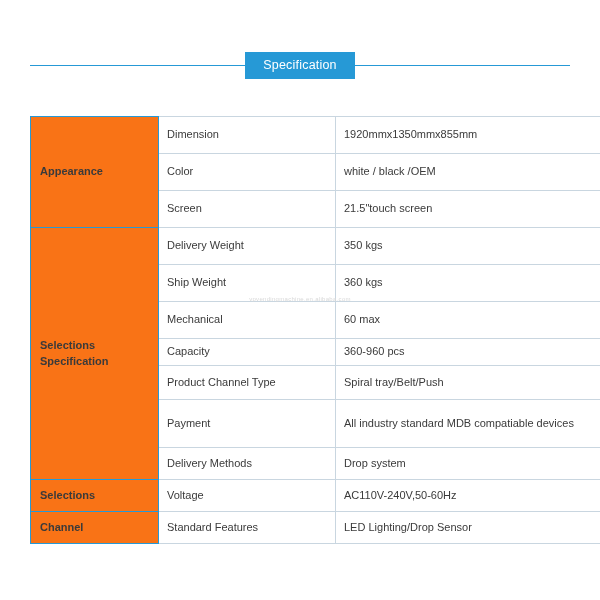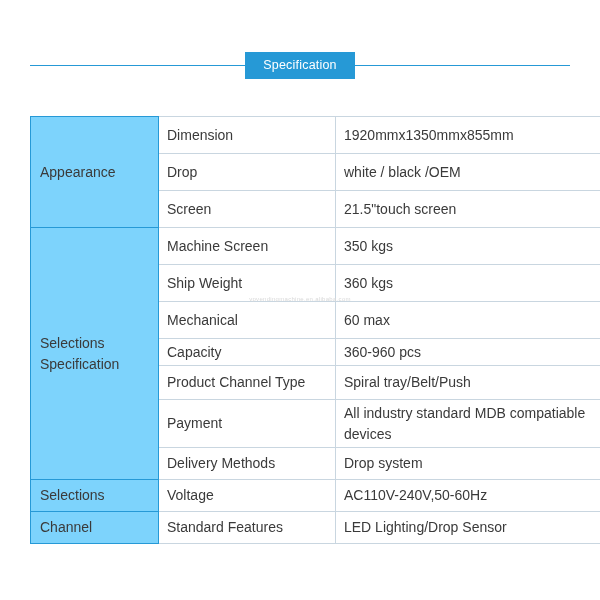--- a/index.html
+++ b/index.html
@@ -50,33 +50,34 @@
     position: absolute;
     top: 116px;
     left: 30px;
     width: 540px;
     border-collapse: collapse;
     table-layout: fixed;
     background: #ffffff;
   }
   .spec-table td {
     border: 1px solid #c9d6e0;
-    font-size: 14px;
+    font-size: 11px;
     color: #3a3a3a;
     padding: 0 8px;
     vertical-align: middle;
     line-height: 1.45;
   }
   .col-group {
     width: 110px;
-    background: #7dd3fc;
+    background: #f97316;
     color: #ffffff;
     font-size: 8.6px;
     border: 1px solid #2699d6 !important;
     padding-left: 9px !important;
+    font-weight: bold;
   }
   .col-label {
     width: 160px;
   }
   .col-value {
     width: 270px;
   }
   .group-cell-inner {
     display: block;
     white-space: pre-line;
@@ -110,33 +111,33 @@
   <table class="spec-table">
     <tbody>
         <tr style="height: 37px;">
           <td class="col-group" rowspan="3">
             <span class="group-cell-inner">Appearance</span>
           </td>
           <td class="col-label">Dimension</td>
           <td class="col-value">1920mmx1350mmx855mm</td>
         </tr>
         <tr style="height: 37px;">
-          <td class="col-label">Drop</td>
+          <td class="col-label">Color</td>
           <td class="col-value">white / black /OEM</td>
         </tr>
         <tr style="height: 37px;">
           <td class="col-label">Screen</td>
           <td class="col-value">21.5"touch screen</td>
         </tr>
         <tr style="height: 37px;">
           <td class="col-group" rowspan="7">
             <span class="group-cell-inner">Selections
 Specification</span>
           </td>
-          <td class="col-label">Machine Screen</td>
+          <td class="col-label">Delivery Weight</td>
           <td class="col-value">350 kgs</td>
         </tr>
         <tr style="height: 37px;">
           <td class="col-label">Ship Weight</td>
           <td class="col-value">360 kgs</td>
         </tr>
         <tr style="height: 37px;">
           <td class="col-label">Mechanical</td>
           <td class="col-value">60 max</td>
         </tr>

